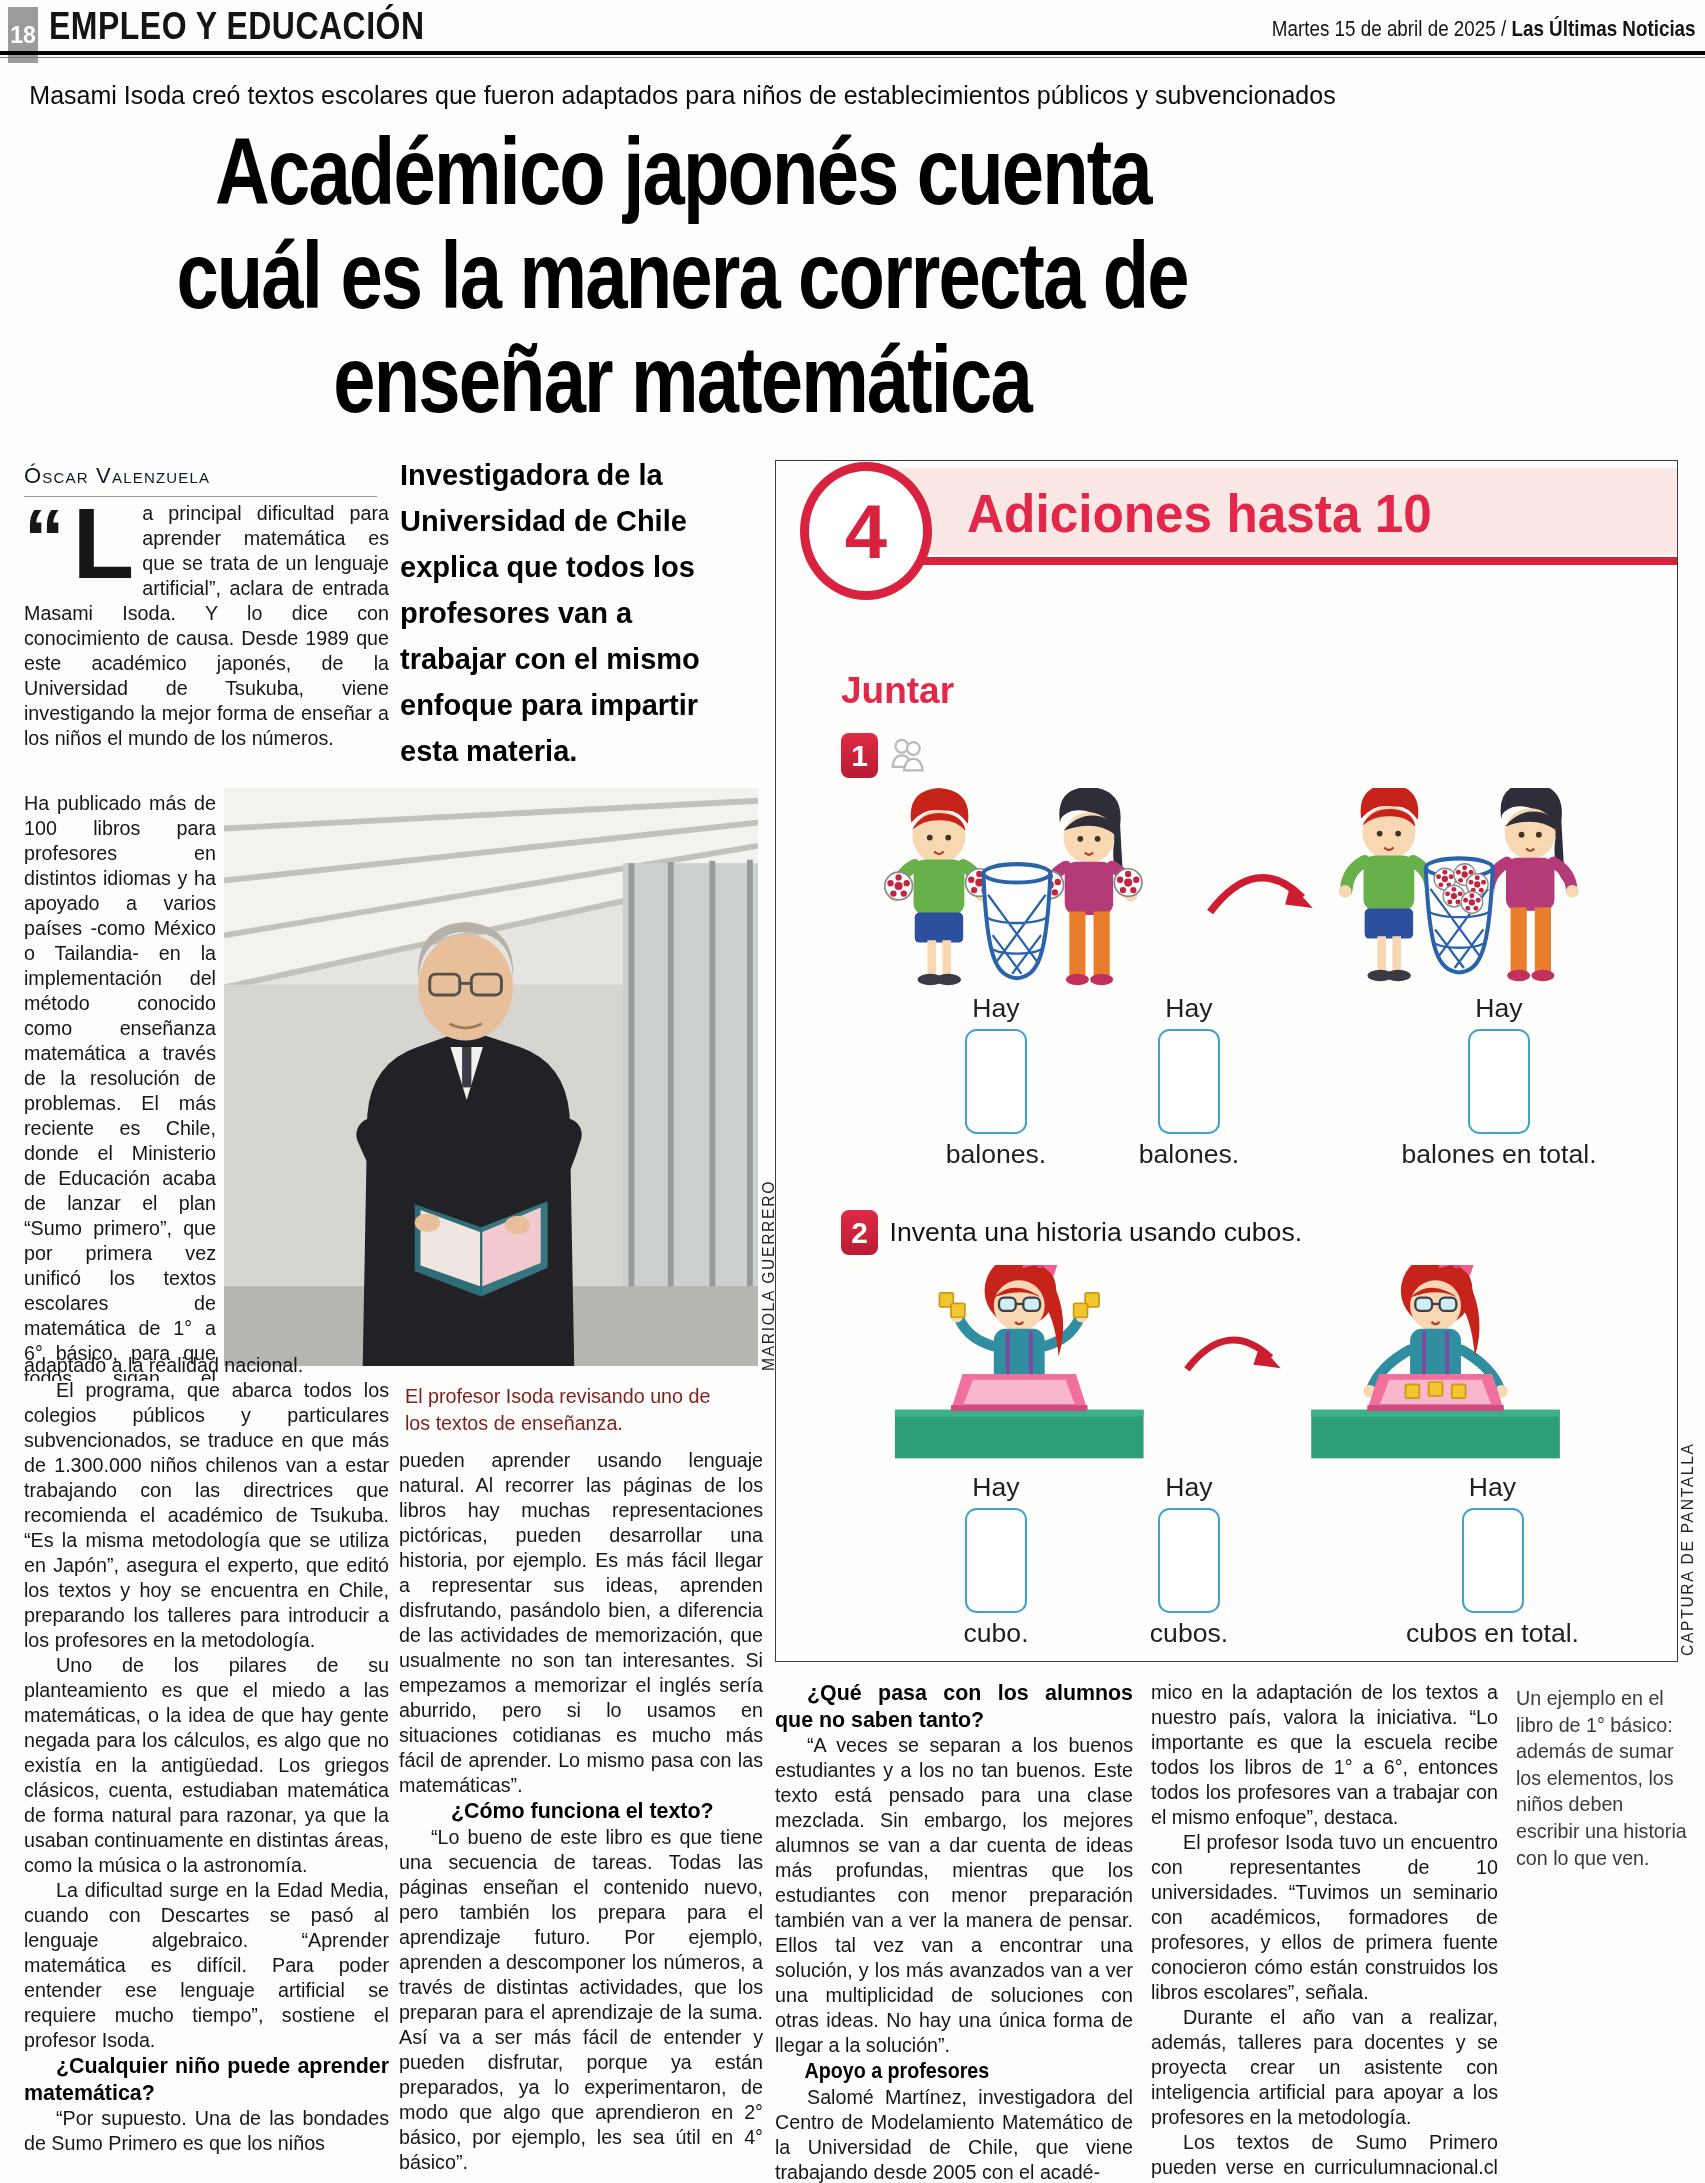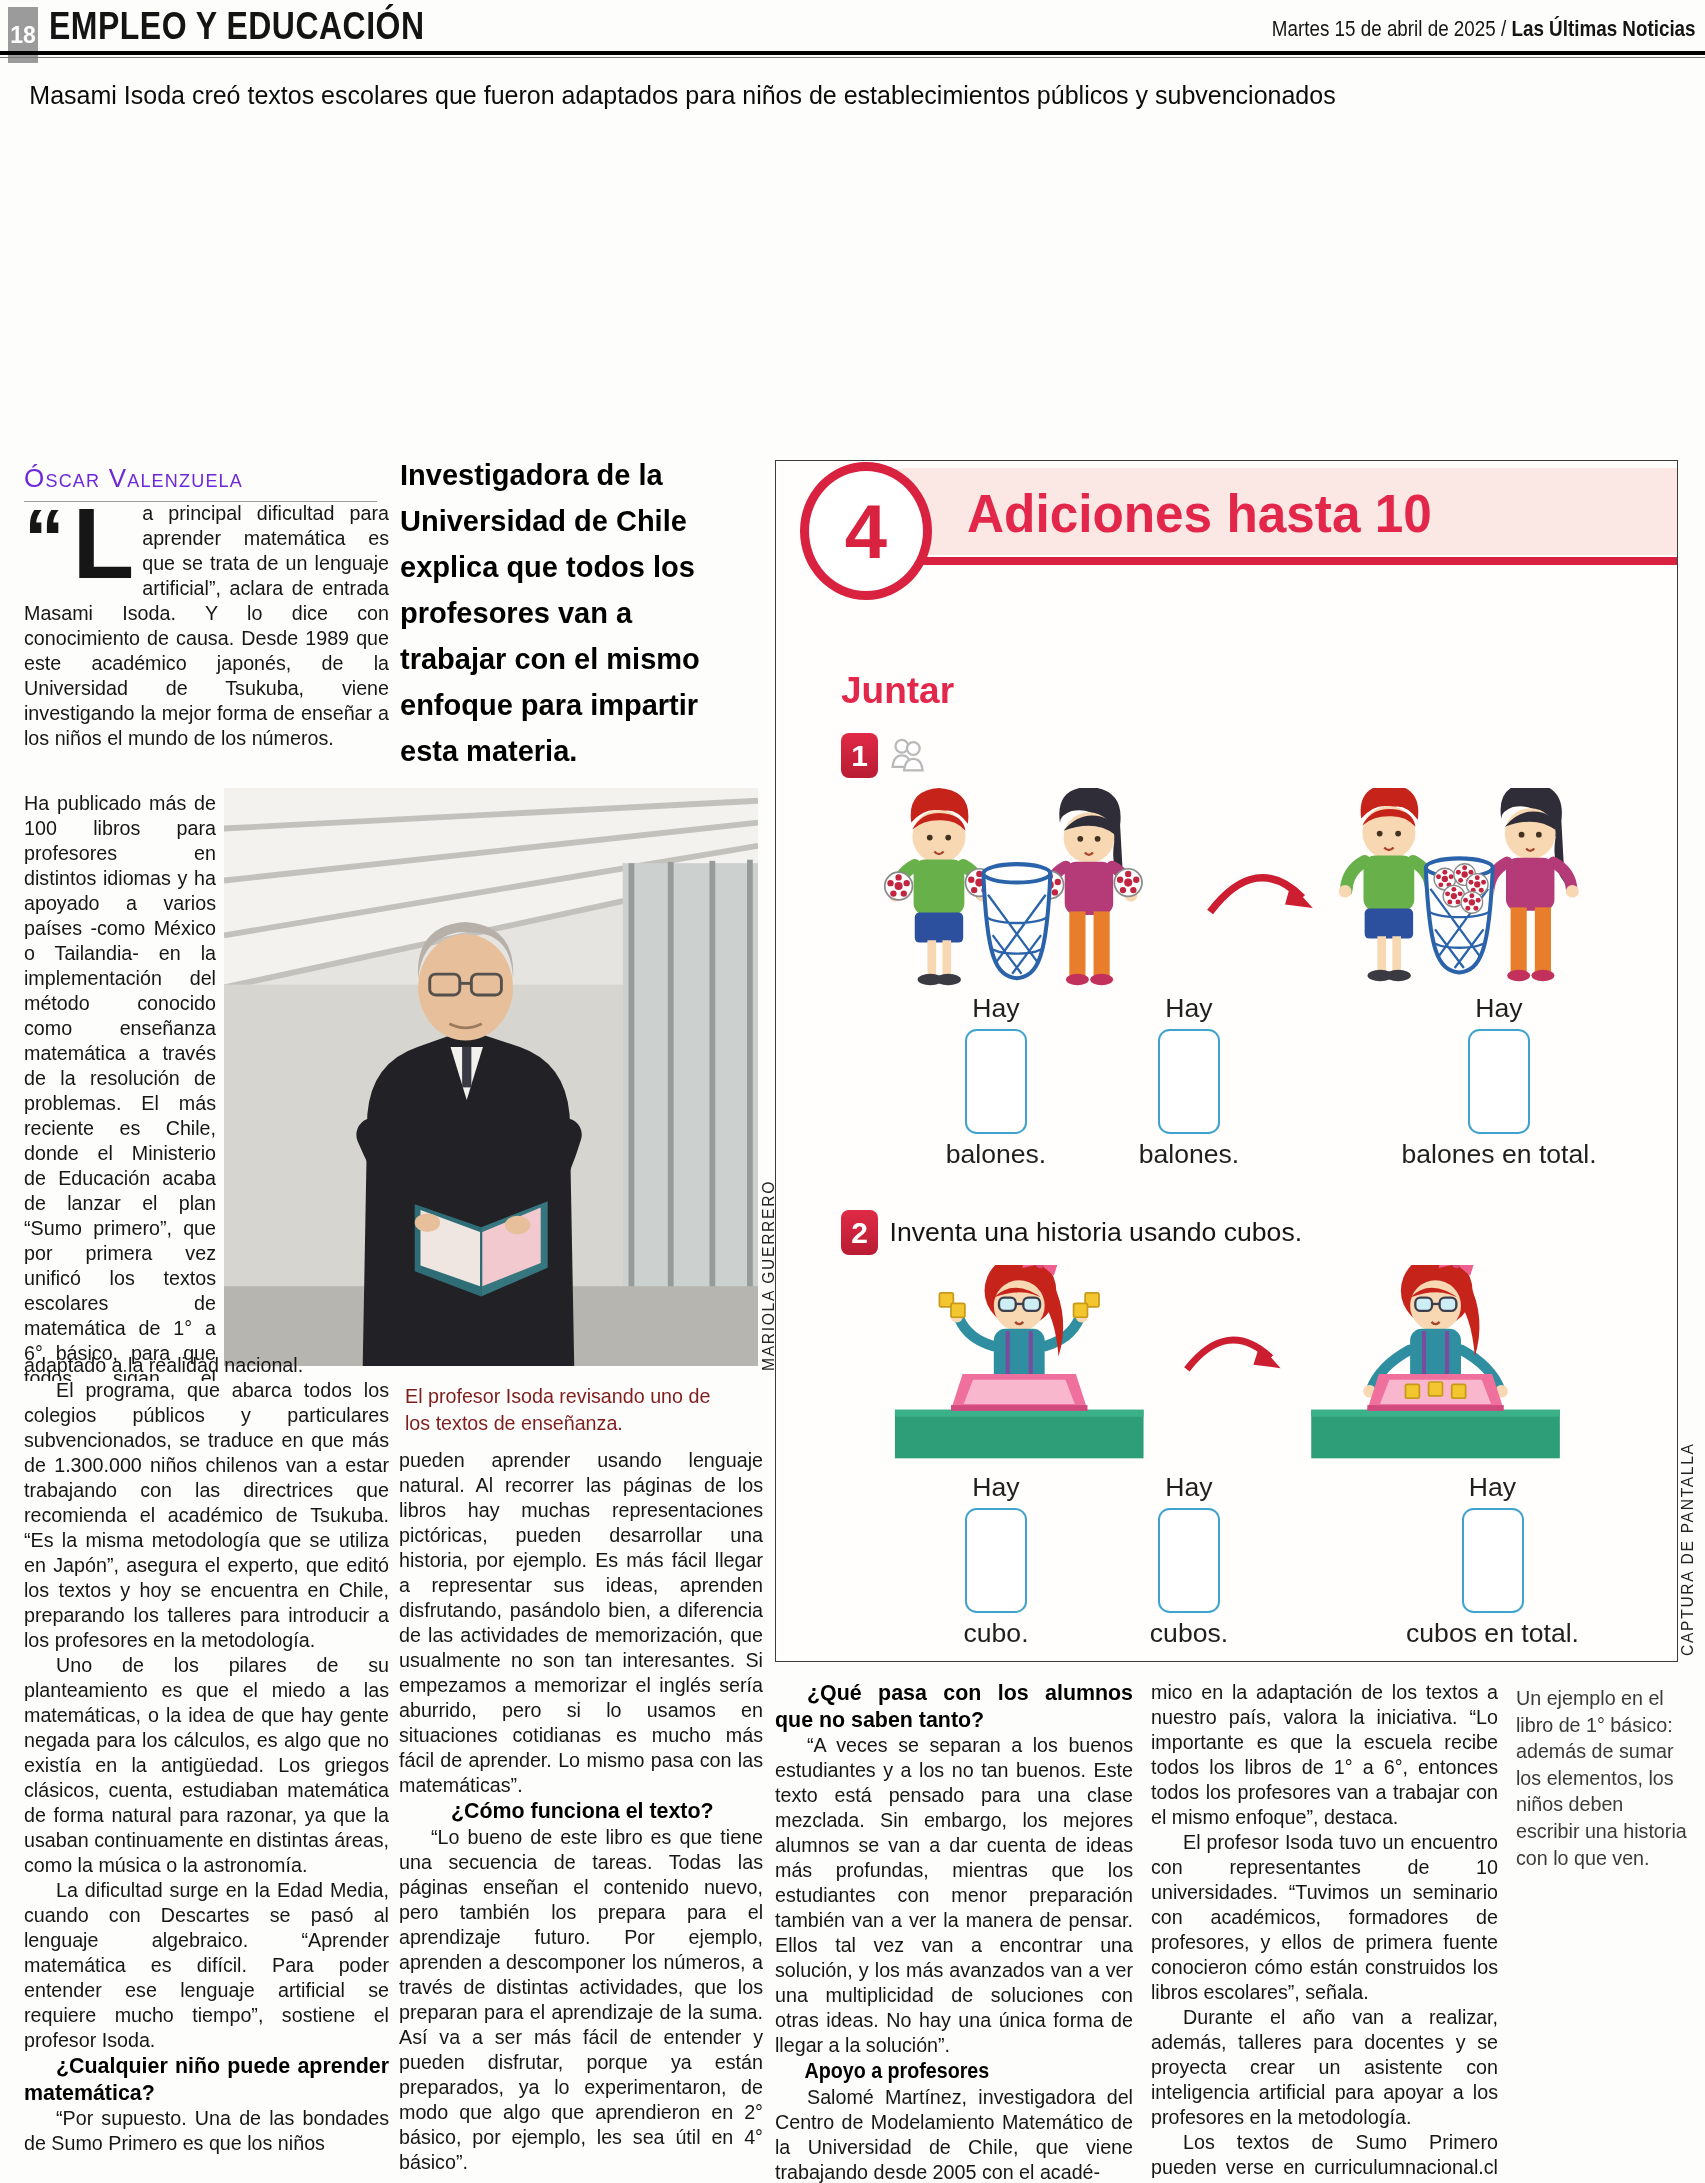--- a/index.html
+++ b/index.html
@@ -14,22 +14,22 @@
            transform:scaleX(.88);transform-origin:right center;}
   .header-right b{font-weight:900;}
   .rule-thick{position:absolute;left:0;top:51px;width:1706px;height:4px;background:#000;}
   .rule-thin{position:absolute;left:0;top:57px;width:1706px;height:1.2px;background:#777;}
   
   .kicker{position:absolute;left:0;top:81px;width:1365px;text-align:center;font-size:25px;color:#0b0b0b;}
   .headline{position:absolute;left:0;top:119px;width:1365px;text-align:center;font-weight:bold;
             font-size:95px;line-height:104px;letter-spacing:-2.3px;color:#000;}
   .headline span{display:inline-block;transform:scaleX(.8);white-space:nowrap;}
   
-  .byline{position:absolute;left:24px;top:463px;width:353px;font-size:26px;font-variant:small-caps;
-          letter-spacing:1.2px;border-bottom:1.7px solid #9a9a9a;padding-bottom:7px;color:#6d28d9;}
+  .byline{position:absolute;left:24px;top:463px;width:353px;font-size:22px;font-variant:small-caps;
+          letter-spacing:1.2px;border-bottom:1.7px solid #9a9a9a;padding-bottom:7px;color:#0f172a;}
   .body{font-size:19.7px;line-height:25px;text-align:justify;color:#161616;}
   .body p{margin:0;text-indent:32px;}
   .body p.noind{text-indent:0;}
   .body h3{margin:0;font-size:21.4px;line-height:26.6px;font-weight:bold;text-indent:32px;color:#000;}
   .blockB{position:absolute;left:24px;top:501px;width:365px;height:289px;overflow:hidden;}
   .blockC{position:absolute;left:24px;top:791px;width:192px;height:590px;overflow:hidden;}
   .blockD{position:absolute;left:24px;top:1353px;width:365px;height:803px;overflow:hidden;}
   .bigquote{float:left;font-size:81px;line-height:58px;font-weight:bold;letter-spacing:-7px;
             margin:8px 15px 0 0;}
   .dropcap{float:left;font-size:101px;line-height:72px;font-weight:bold;margin:5.8px 8px 0 0;}
@@ -82,20 +82,25 @@
 
   <div class="pagenum">18</div>
   <div class="section-title">EMPLEO Y EDUCACIÓN</div>
   <div class="header-right">
     <span>Martes 15 de abril de 2025</span><span> / </span><b>Las Últimas Noticias</b>
   </div>
   <div class="rule-thick"></div>
   <div class="rule-thin"></div>
 
   <div class="kicker">Masami Isoda creó textos escolares que fueron adaptados para niños de establecimientos públicos y subvencionados</div>
+  <div class="headline">
+    <span>Académico japonés cuenta</span><br>
+    <span>cuál es la manera correcta de</span><br>
+    <span>enseñar matemática</span>
+  </div>
 
   <div class="byline">Óscar Valenzuela</div>
 
   <div class="pullquote">Investigadora de la Universidad de Chile explica que todos los profesores van a trabajar con el mismo enfoque para impartir esta materia.</div>
 
   <div class="blockB body">
     <p class="noind"><span class="bigquote">“</span><span class="dropcap">L</span><span>a principal dificultad para aprender matemática es que se trata de un lenguaje artificial”, aclara de entrada Masami Isoda. Y lo dice con conocimiento de causa. Desde 1989 que este académico japonés, de la Universidad de Tsukuba, viene investigando la mejor forma de enseñar a los niños el mundo de los números.</span></p>
   </div>
 
   <div class="blockC body">

